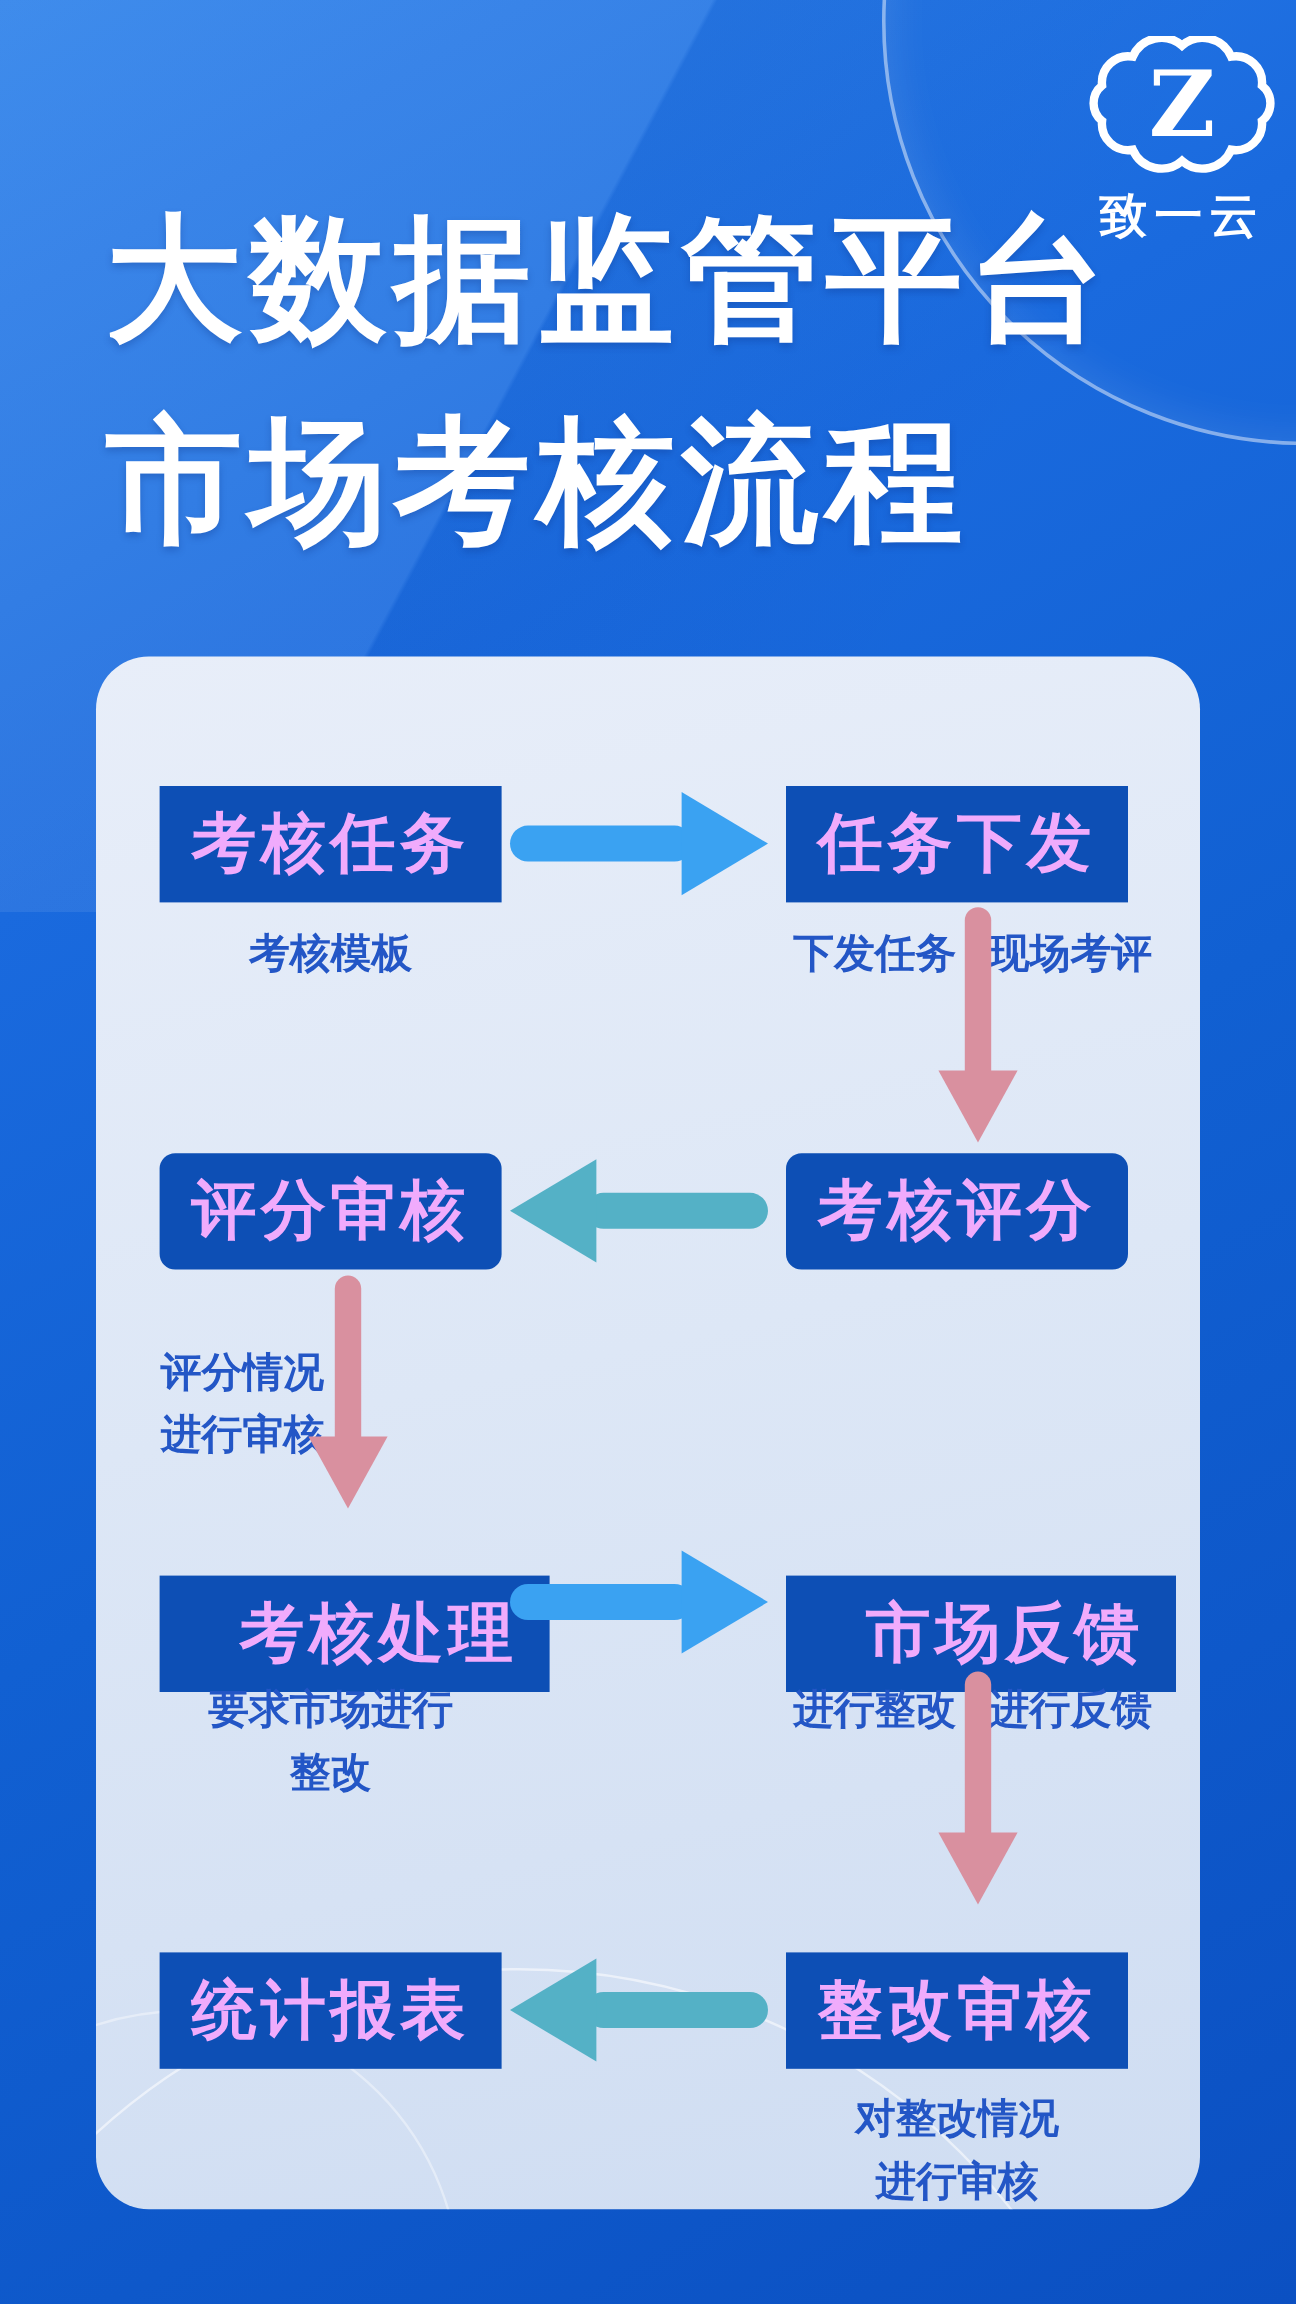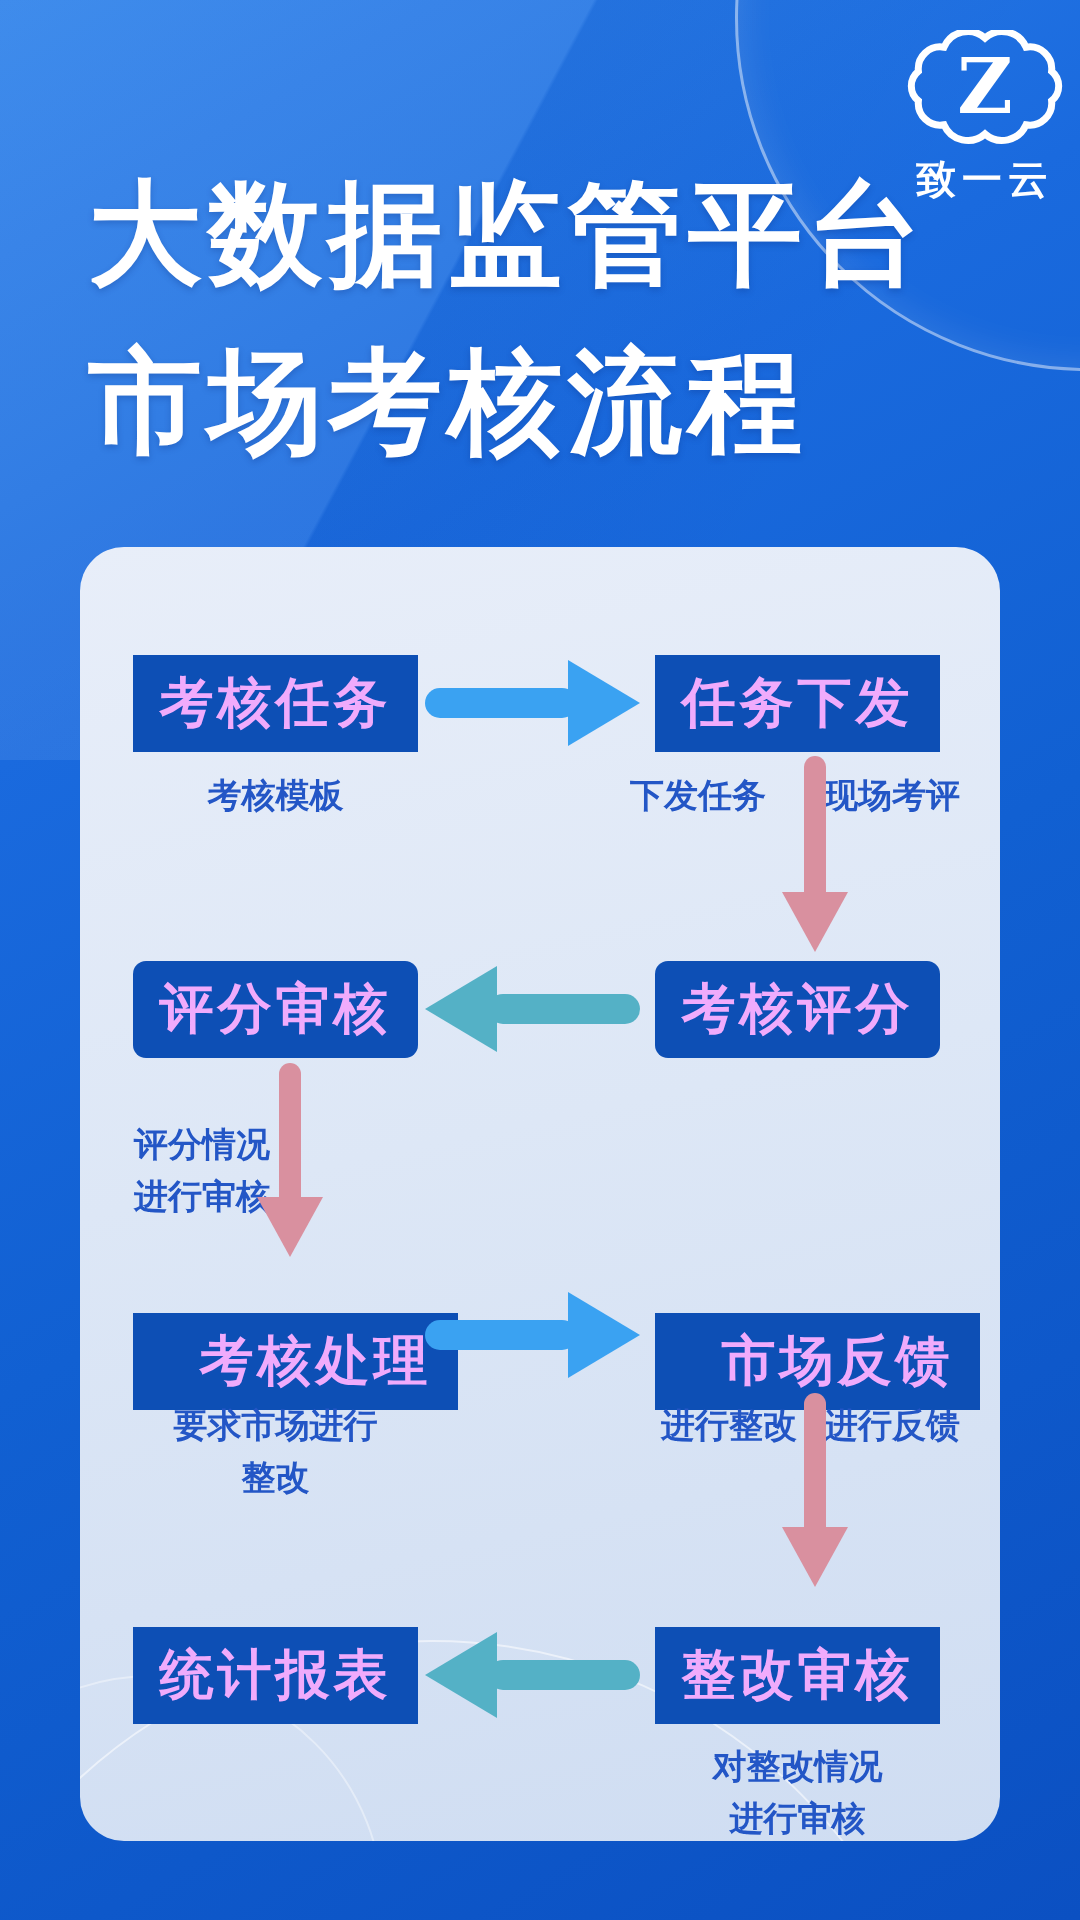--- a/index.html
+++ b/index.html
@@ -102,21 +102,21 @@
     <div class="card-arc a1"></div>
     <div class="card-arc a2"></div>
 
     <div class="fbox col-l r1">考核任务</div>
     <div class="arrow-h blue dir-right ah1">
       <div class="tail"></div>
       <div class="head"></div>
     </div>
     <div class="fbox col-r r1">任务下发</div>
     <div class="note center" style="left:53px; top:222px; width:285px;">考核模板</div>
-    <div class="note center" style="left:550px; top:222px; width:130px;">下发任务</div>
+    <div class="note center" style="left:581px; top:222px; width:130px;">下发任务</div>
     <div class="note center" style="left:744px; top:222px; width:130px;">现场考评</div>
     <div class="arrow-v av-a">
       <div class="tail"></div>
       <div class="head"></div>
     </div>
 
     <div class="fbox col-l r2">评分审核</div>
     <div class="arrow-h teal dir-left ah2">
       <div class="tail"></div>
       <div class="head"></div>

